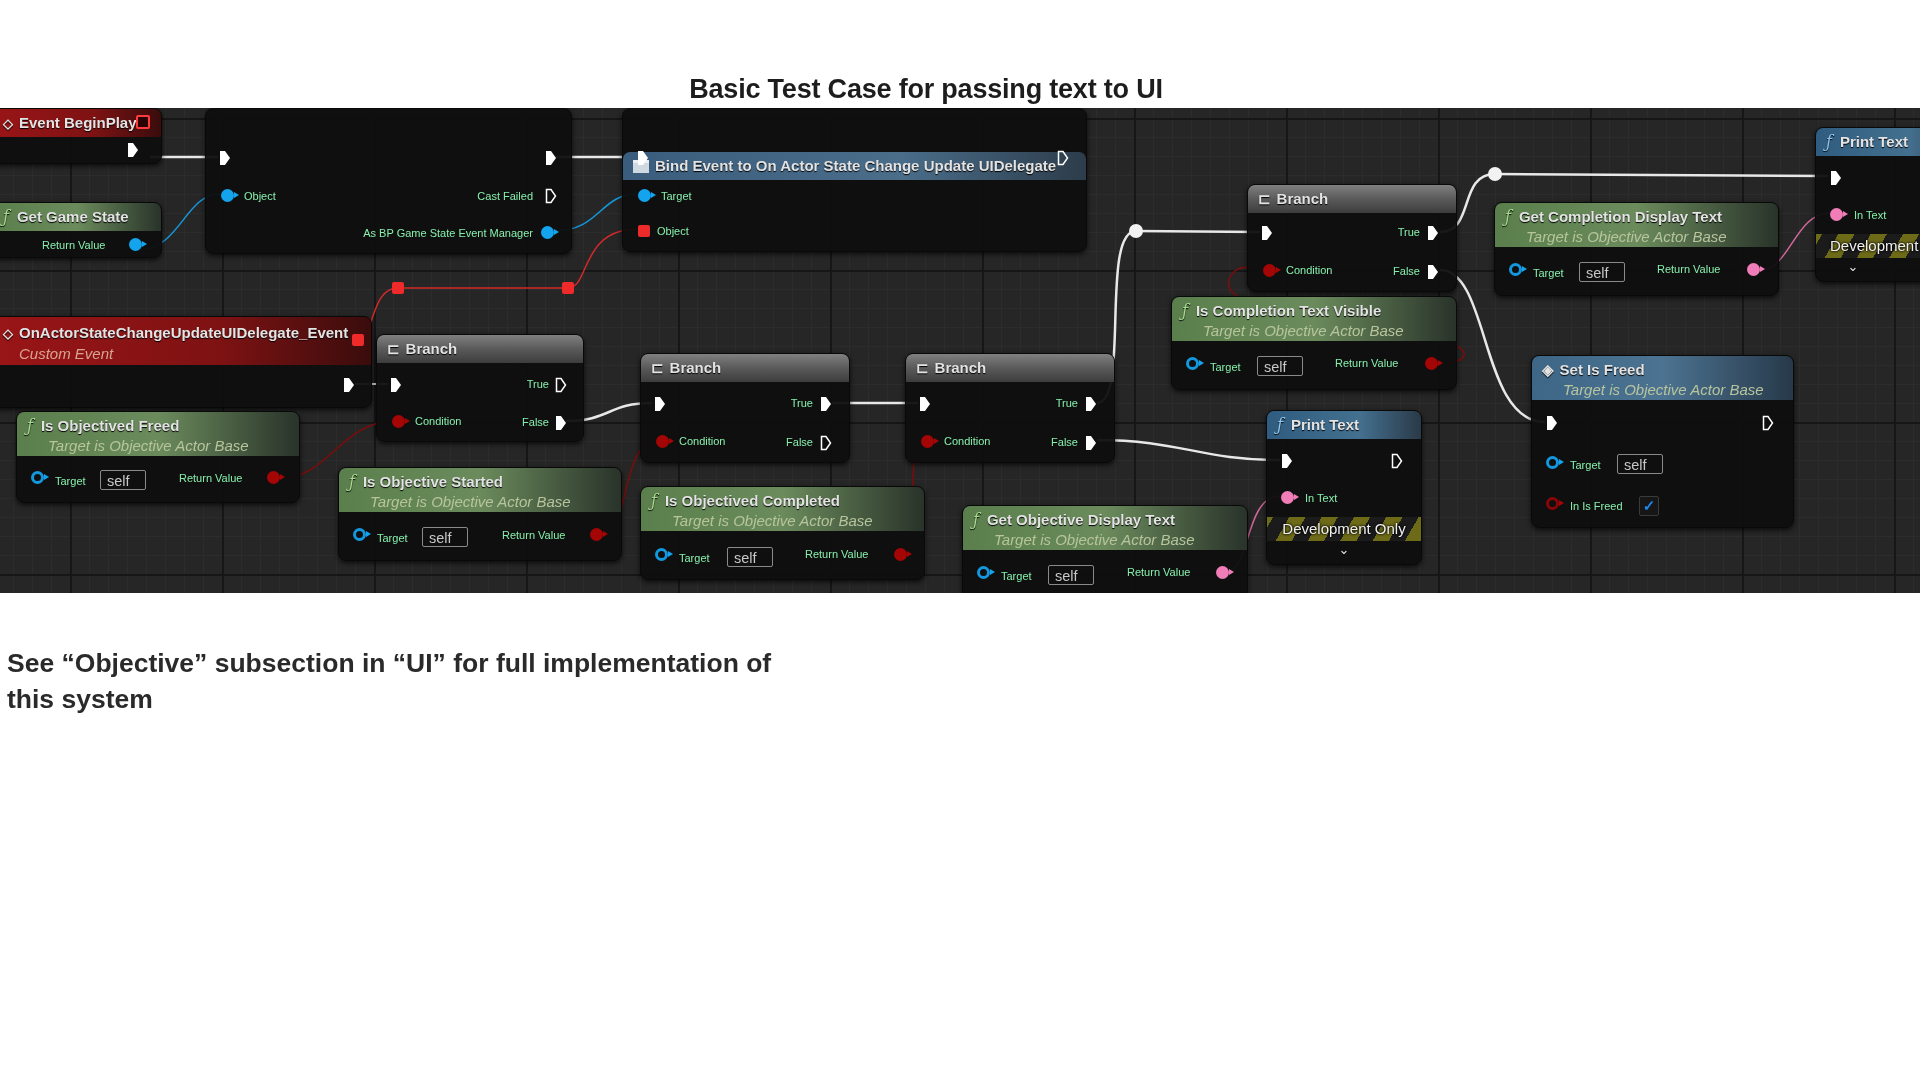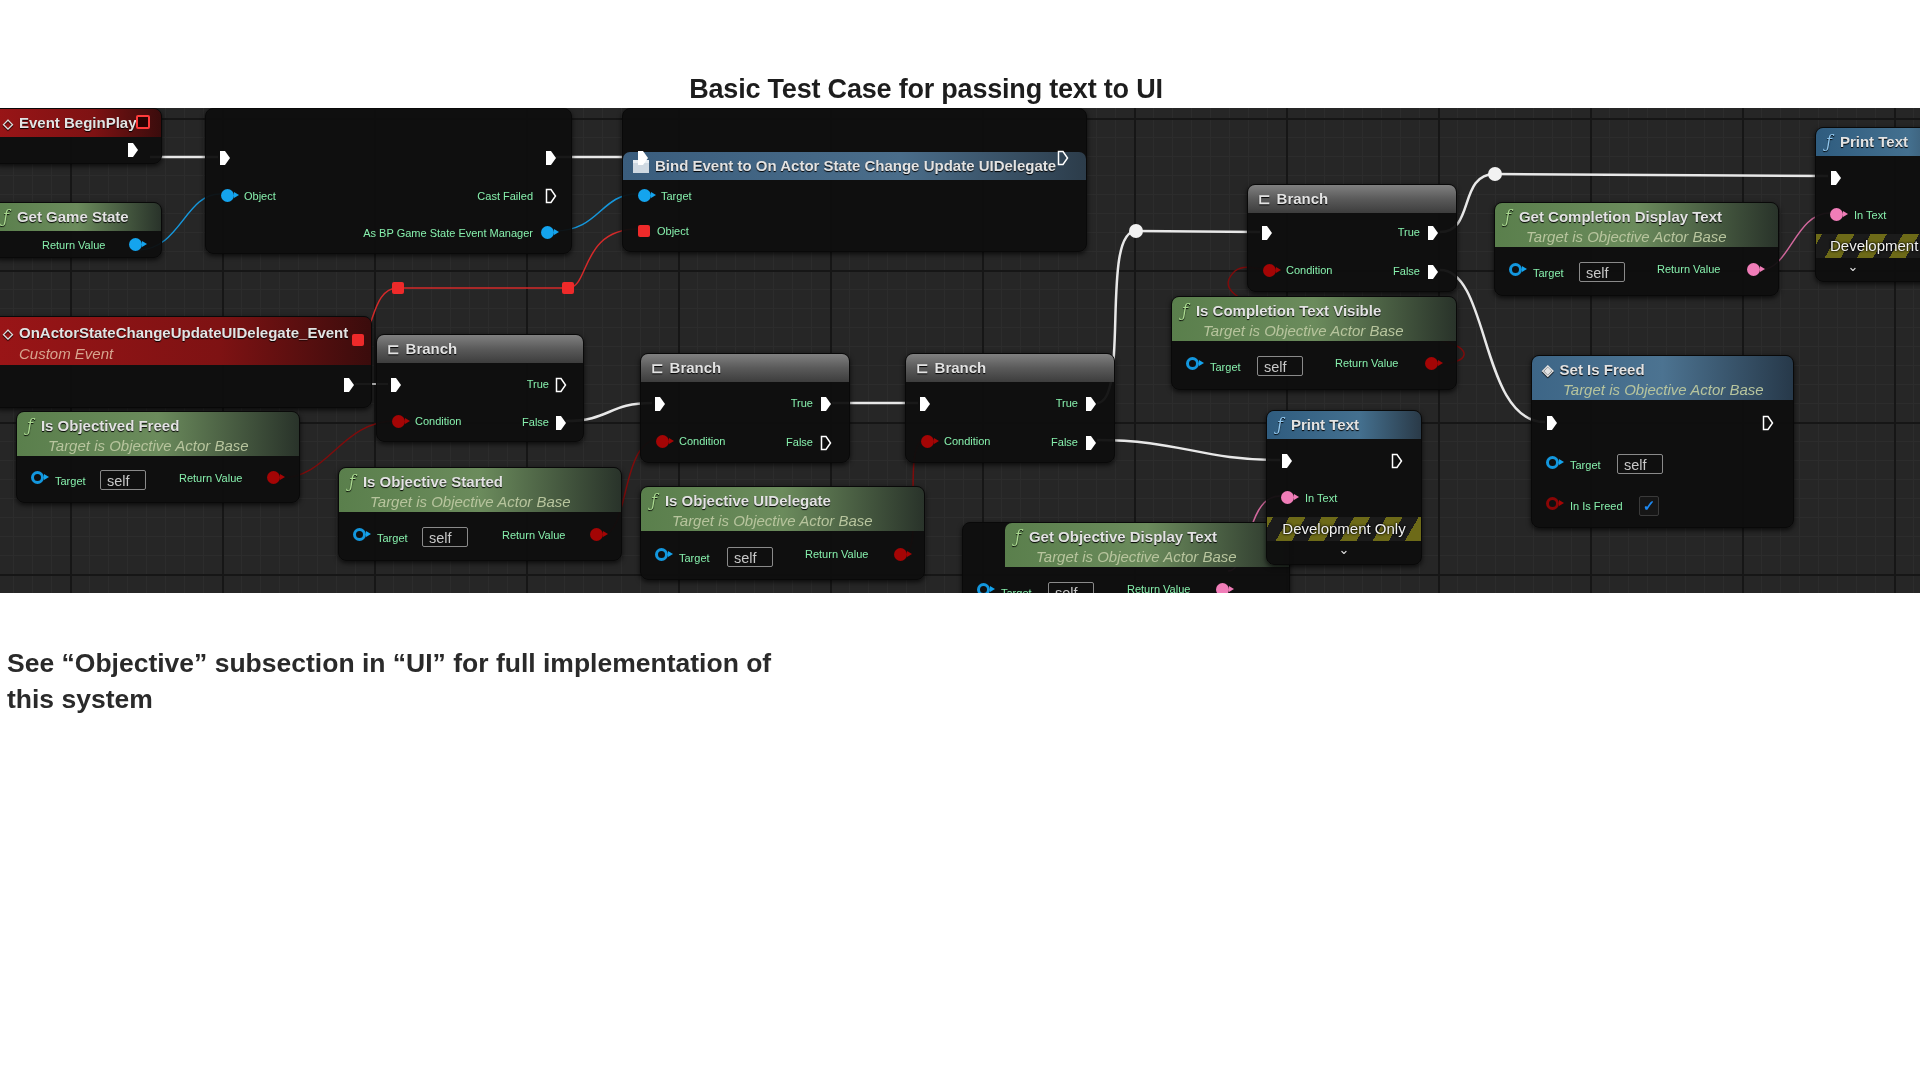--- a/index.html
+++ b/index.html
@@ -197,21 +197,21 @@
       </svg>
     <span class="pin red" style="left:15px; top:81px;"></span>
     <span class="row" style="left:38px; top:78px;">Condition</span>
     <span class="row" style="right:36px; top:79px;">False</span>
     <svg class="exec" style="left:179px; top:81px;" viewBox="0 0 12 16">
         <path d="M1.5 1.5 H6 L10.5 8 L6 14.5 H1.5 Z" fill="none" stroke="#fff" stroke-width="1.5"></path>
       </svg>
   </div>
 
   <div class="node" style="left:640px; top:378px; width:283px; height:92px;">
-    <div class="hdr func tall"><span class="ficon">ƒ</span><span>Is Objective UIDelegate</span><span class="sub">Target is Objective Actor Base</span></div>
+    <div class="hdr func tall"><span class="ficon">ƒ</span><span>Is Objectived Completed</span><span class="sub">Target is Objective Actor Base</span></div>
     <span class="pin blue-hollow" style="left:14px; top:61px;"></span>
     <span class="row" style="left:38px; top:62px;">Target</span>
     <span class="selfbox" style="left:86px; top:60px;">self</span>
     <span class="row" style="left:164px; top:58px;">Return Value</span>
     <span class="pin red" style="left:253px; top:61px;"></span>
   </div>
 
   <div class="node" style="left:905px; top:245px; width:208px; height:108px;">
     <div class="hdr branch"><span style="margin-right:6px;">⊏</span><span>Branch</span></div>
     <svg class="exec" style="left:13px; top:42px;" viewBox="0 0 12 16">
@@ -222,21 +222,21 @@
         <path d="M1 1 H6 L11 8 L6 15 H1 Z" fill="#fff"></path>
       </svg>
     <span class="pin red" style="left:15px; top:81px;"></span>
     <span class="row" style="left:38px; top:78px;">Condition</span>
     <span class="row" style="right:36px; top:79px;">False</span>
     <svg class="exec" style="left:179px; top:81px;" viewBox="0 0 12 16">
         <path d="M1 1 H6 L11 8 L6 15 H1 Z" fill="#fff"></path>
       </svg>
   </div>
 
-  <div class="node" style="left:962px; top:414px; width:284px; height:92px;padding-left:42px;">
+  <div class="node" style="left:962px; top:397px; width:284px; height:92px;">
     <div class="hdr func tall"><span class="ficon">ƒ</span><span>Get Objective Display Text</span><span class="sub">Target is Objective Actor Base</span></div>
     <span class="pin blue-hollow" style="left:14px; top:60px;"></span>
     <span class="row" style="left:38px; top:61px;">Target</span>
     <span class="selfbox" style="left:85px; top:59px;">self</span>
     <span class="row" style="left:164px; top:57px;">Return Value</span>
     <span class="pin pink" style="left:253px; top:60px;"></span>
   </div>
 
   <div class="node" style="left:1266px; top:302px; width:154px; height:153px;">
     <div class="hdr print"><span class="ficon blue">ƒ</span><span>Print Text</span></div>

